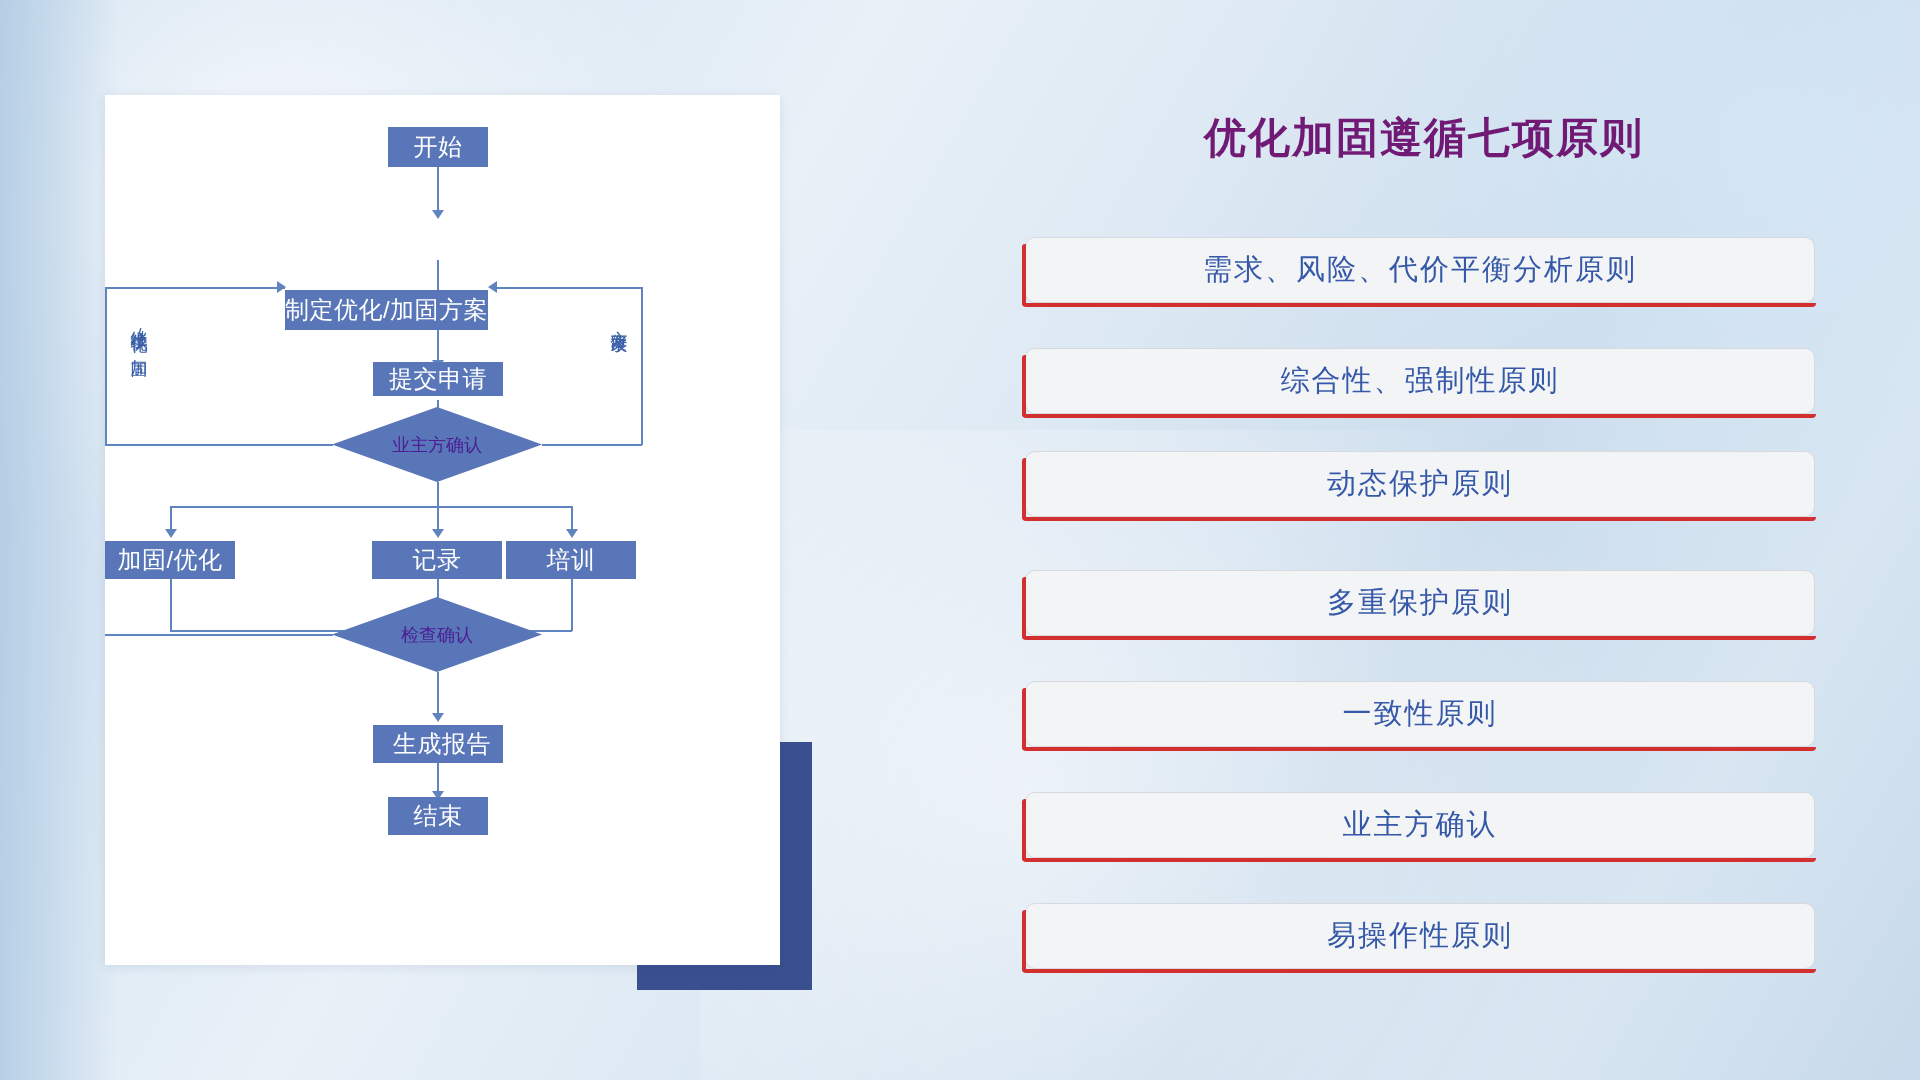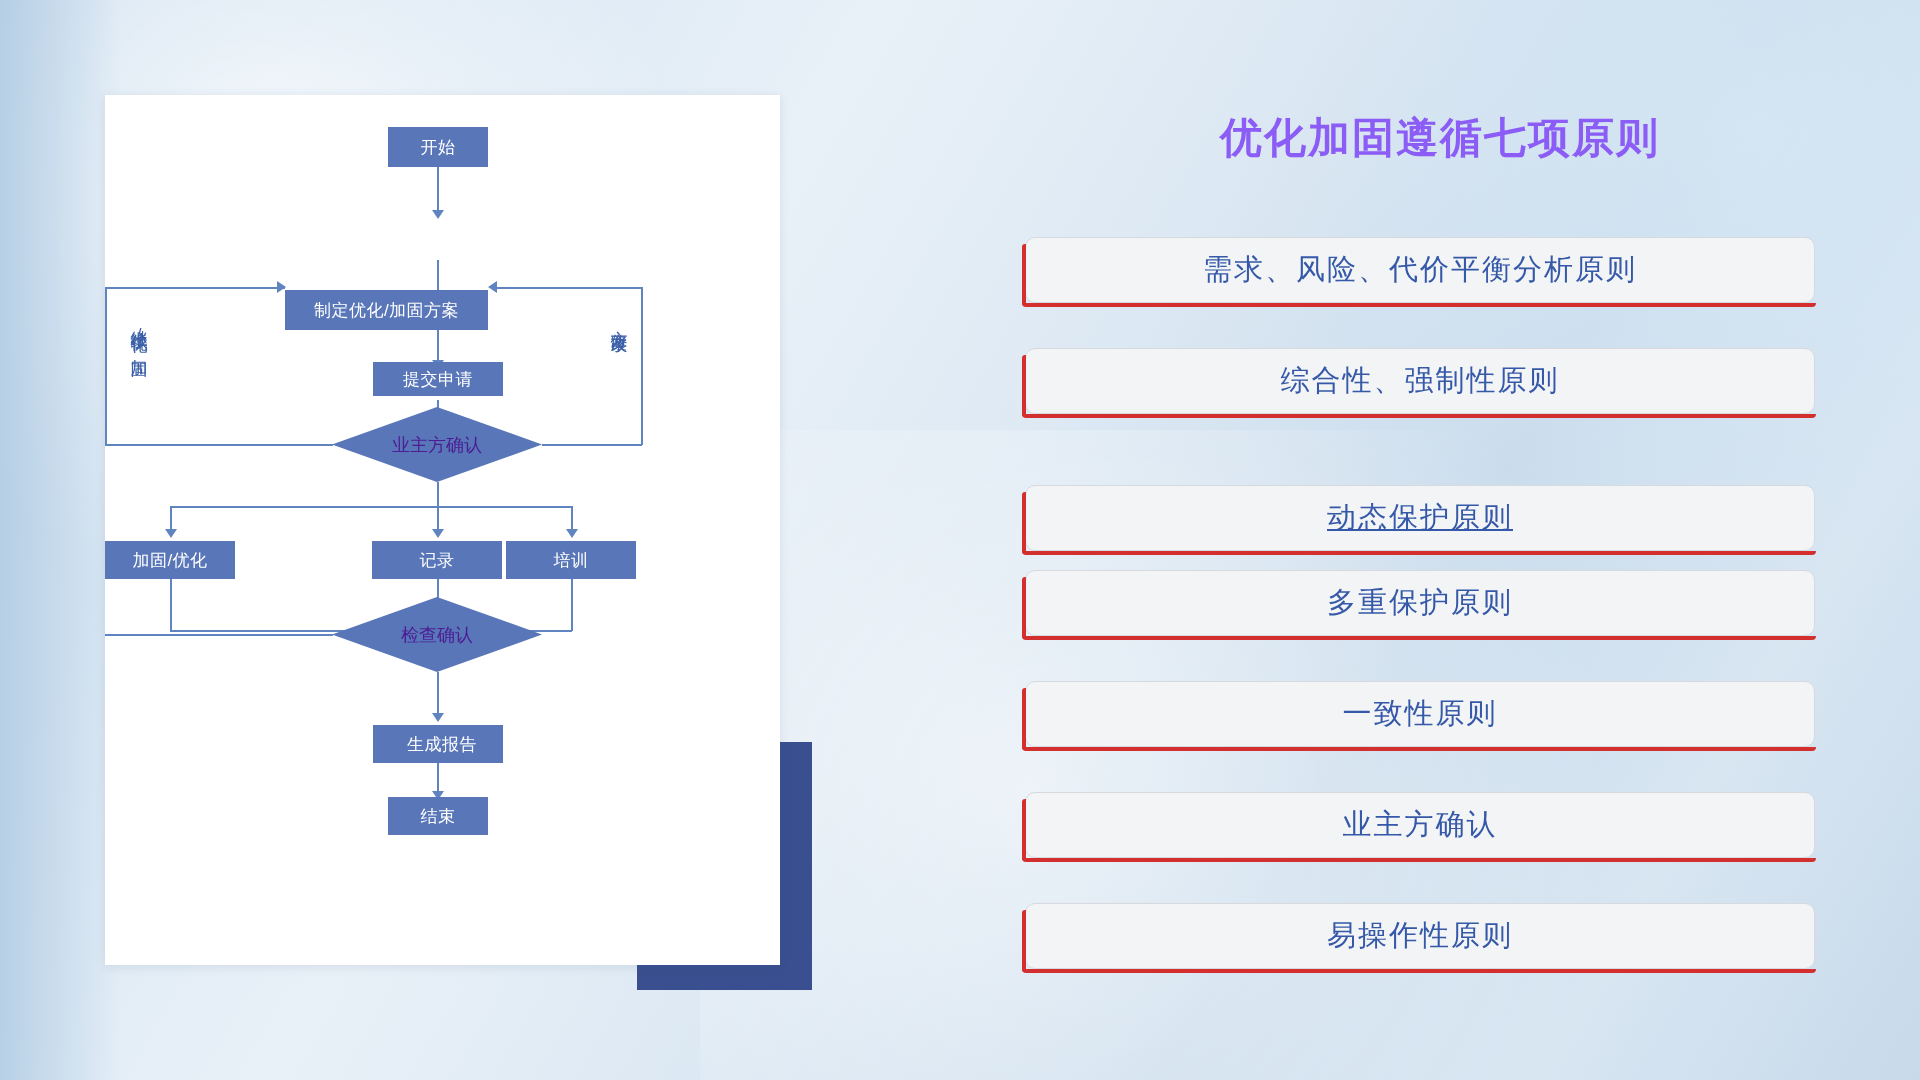--- a/index.html
+++ b/index.html
@@ -60,21 +60,21 @@
     width: 675px;
     height: 870px;
     background: #ffffff;
     box-shadow: 0 2px 10px rgba(60,80,120,0.12);
   }
 
   .node {
     position: absolute;
     background: #5876b8;
     color: #ffffff;
-    font-size: 17px;
+    font-size: 24px;
     display: flex;
     align-items: center;
     justify-content: center;
     text-align: center;
     letter-spacing: 0.5px;
     box-sizing: border-box;
     white-space: nowrap;
   }
   .diamond-wrap {
     position: absolute;
@@ -135,27 +135,26 @@
     font-size: 17px;
     writing-mode: vertical-rl;
     text-orientation: upright;
     letter-spacing: 2px;
     line-height: 1.15;
   }
 
   
   .right-title {
     position: absolute;
-    left: 1090px;
+    left: 1204px;
     top: 110px;
     width: 700px;
-    text-align: center;
     font-size: 42px;
     font-weight: bold;
-    color: #8b5cf6;
+    color: #701a75;
     letter-spacing: 2px;
   }
   .principle {
     position: absolute;
     left: 1025px;
     width: 790px;
     height: 66px;
     background: #f2f4f6;
     border: 1.5px solid #d6d9dd;
     border-radius: 10px;
@@ -269,21 +268,21 @@
 </div>
 
 <div class="right-title">优化加固遵循七项原则</div>
 
 <div class="principle" style="top:237px;">
   <span>需求、风险、代价平衡分析原则</span>
 </div>
 <div class="principle" style="top:348px;">
   <span>综合性、强制性原则</span>
 </div>
-<div class="principle" style="top:485px;text-decoration:underline;">
+<div class="principle" style="top:451px;">
   <span>动态保护原则</span>
 </div>
 <div class="principle" style="top:570px;">
   <span>多重保护原则</span>
 </div>
 <div class="principle" style="top:681px;">
   <span>一致性原则</span>
 </div>
 <div class="principle" style="top:792px;">
   <span>业主方确认</span>

